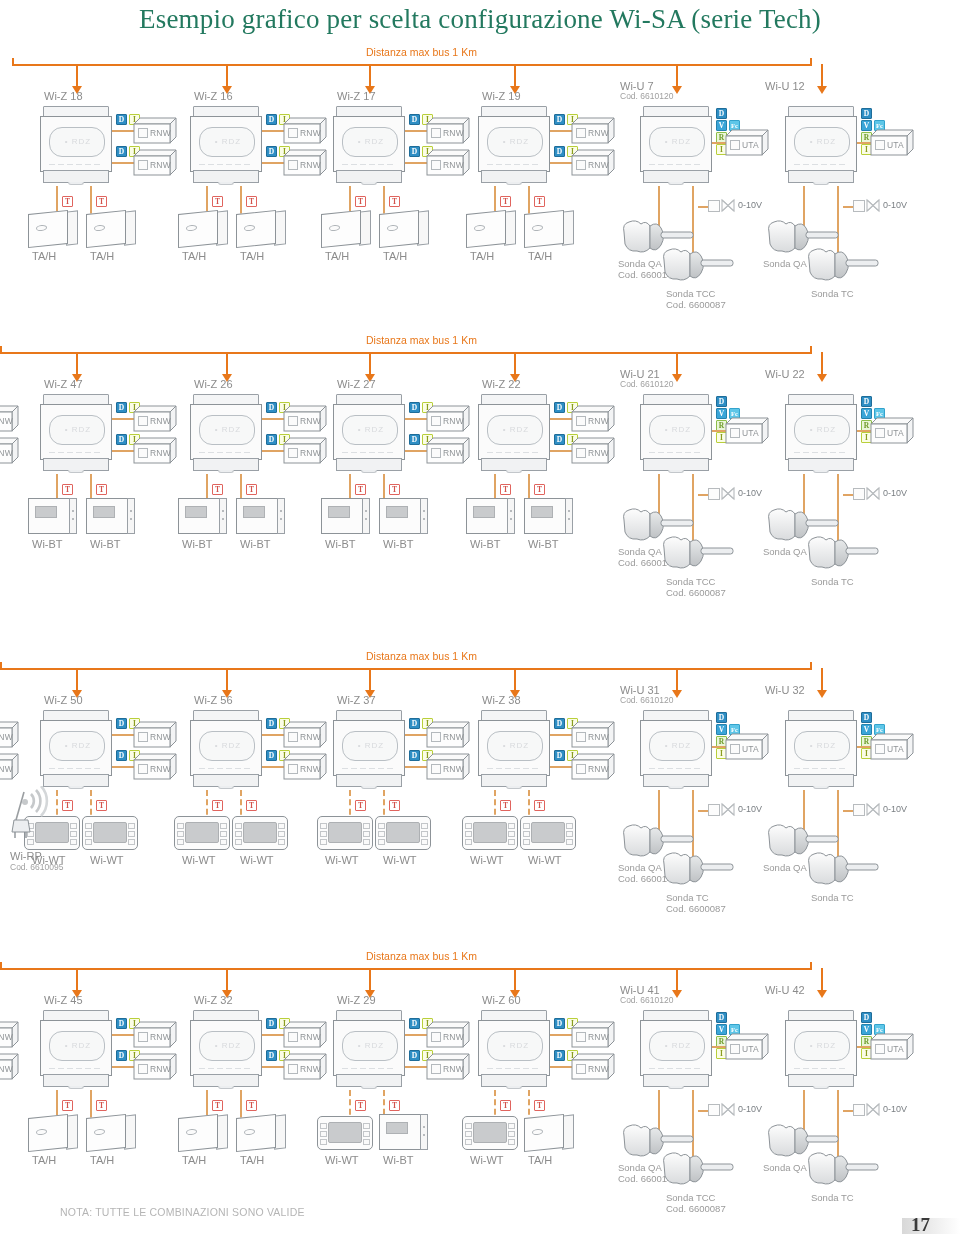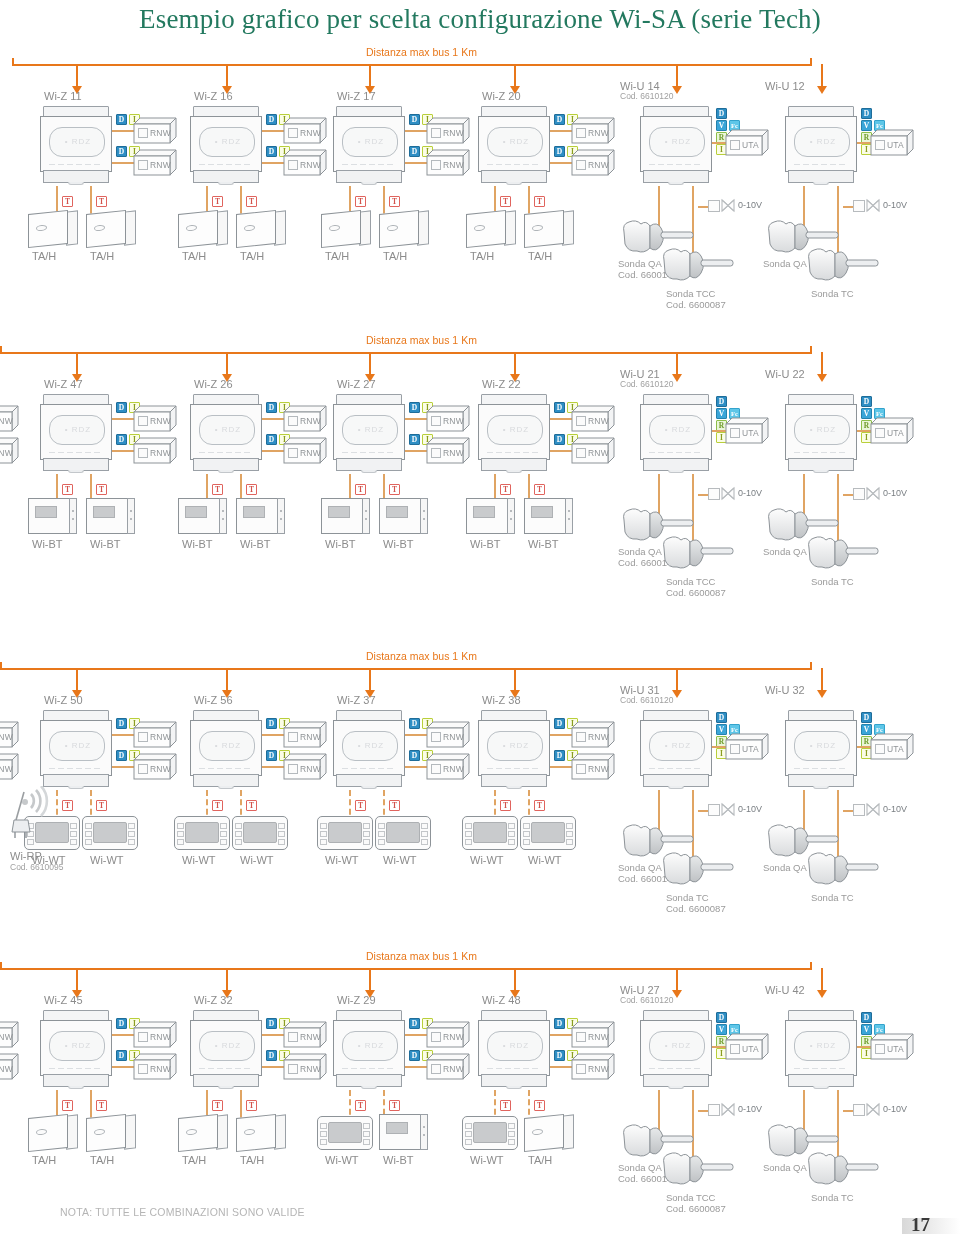--- a/index.html
+++ b/index.html
@@ -204,21 +204,21 @@
       <div class="drop" style="left:226px; top:64px; height:22px;"></div>
       <div class="arrow-head" style="left:222px; top:86px;"></div>
       <div class="drop" style="left:369px; top:64px; height:22px;"></div>
       <div class="arrow-head" style="left:365px; top:86px;"></div>
       <div class="drop" style="left:514px; top:64px; height:22px;"></div>
       <div class="arrow-head" style="left:510px; top:86px;"></div>
       <div class="drop" style="left:676px; top:64px; height:22px;"></div>
       <div class="arrow-head" style="left:672px; top:86px;"></div>
       <div class="drop" style="left:821px; top:64px; height:22px;"></div>
       <div class="arrow-head" style="left:817px; top:86px;"></div>
-      <div class="dev-label" style="left:44px; top:90px;">Wi-Z 11</div>
+      <div class="dev-label" style="left:44px; top:90px;">Wi-Z 18</div>
       <div class="module" style="left:40px; top:106px;">
         <div class="m-top"></div>
         <div class="m-body">
           <div class="m-face">
             <div class="m-brand">• RDZ </div>
           </div>
           <div class="m-vents">
             <i style="left:0px;"></i>
             <i style="left:9px;"></i>
             <i style="left:18px;"></i>
@@ -381,21 +381,21 @@
         <div class="t-main"></div>
         <div class="t-knob"></div>
       </div>
       <div class="dev-label" style="left:325px; top:250px;">TA/H</div>
       <div class="tah" style="left:379px; top:210px;">
         <div class="t-side"></div>
         <div class="t-main"></div>
         <div class="t-knob"></div>
       </div>
       <div class="dev-label" style="left:383px; top:250px;">TA/H</div>
-      <div class="dev-label" style="left:482px; top:90px;">Wi-Z 20</div>
+      <div class="dev-label" style="left:482px; top:90px;">Wi-Z 19</div>
       <div class="module" style="left:478px; top:106px;">
         <div class="m-top"></div>
         <div class="m-body">
           <div class="m-face">
             <div class="m-brand">• RDZ </div>
           </div>
           <div class="m-vents">
             <i style="left:0px;"></i>
             <i style="left:9px;"></i>
             <i style="left:18px;"></i>
@@ -440,21 +440,21 @@
         <div class="t-main"></div>
         <div class="t-knob"></div>
       </div>
       <div class="dev-label" style="left:470px; top:250px;">TA/H</div>
       <div class="tah" style="left:524px; top:210px;">
         <div class="t-side"></div>
         <div class="t-main"></div>
         <div class="t-knob"></div>
       </div>
       <div class="dev-label" style="left:528px; top:250px;">TA/H</div>
-      <div class="dev-label" style="left:620px; top:80px;">Wi-U 14</div>
+      <div class="dev-label" style="left:620px; top:80px;">Wi-U 7</div>
       <div class="dev-code" style="left:620px; top:91px;">Cod. 6610120</div>
       <div class="module" style="left:640px; top:106px;">
         <div class="m-top"></div>
         <div class="m-body">
           <div class="m-face">
             <div class="m-brand">• RDZ </div>
           </div>
           <div class="m-vents">
             <i style="left:0px;"></i>
             <i style="left:9px;"></i>
@@ -1746,21 +1746,21 @@
       </div>
       <div class="dev-label" style="left:325px; top:1154px;">Wi-WT</div>
       <div class="wibt" style="left:379px; top:1114px;">
         <div class="b-main"></div>
         <div class="b-screen"></div>
         <div class="b-side"></div>
         <div class="b-dot" style="top:12px;"></div>
         <div class="b-dot" style="top:20px;"></div>
       </div>
       <div class="dev-label" style="left:383px; top:1154px;">Wi-BT</div>
-      <div class="dev-label" style="left:482px; top:994px;">Wi-Z 48</div>
+      <div class="dev-label" style="left:482px; top:994px;">Wi-Z 60</div>
       <div class="module" style="left:478px; top:1010px;">
         <div class="m-top"></div>
         <div class="m-body">
           <div class="m-face">
             <div class="m-brand">• RDZ </div>
           </div>
           <div class="m-vents">
             <i style="left:0px;"></i>
             <i style="left:9px;"></i>
             <i style="left:18px;"></i>
@@ -1826,21 +1826,21 @@
         <div class="bx-txt">RNW</div>
       </div>
       <div class="box3d" style="left:-24px; top:1054px;">
         <svg width="42" height="26" viewBox="0 0 42 26">
     <path d="M6 0 L42 0 L36 6 L0 6 Z" fill="#fafafa" stroke="#8d9398" stroke-width="1"></path>
     <path d="M42 0 L42 19 L36 25 L36 6 Z" fill="#f3f4f5" stroke="#8d9398" stroke-width="1"></path>
     <rect x="0" y="6" width="36" height="19" fill="#fdfdfd" stroke="#8d9398" stroke-width="1"></rect>
   </svg>
         <div class="bx-txt">RNW</div>
       </div>
-      <div class="dev-label" style="left:620px; top:984px;">Wi-U 27</div>
+      <div class="dev-label" style="left:620px; top:984px;">Wi-U 41</div>
       <div class="dev-code" style="left:620px; top:995px;">Cod. 6610120</div>
       <div class="module" style="left:640px; top:1010px;">
         <div class="m-top"></div>
         <div class="m-body">
           <div class="m-face">
             <div class="m-brand">• RDZ </div>
           </div>
           <div class="m-vents">
             <i style="left:0px;"></i>
             <i style="left:9px;"></i>

